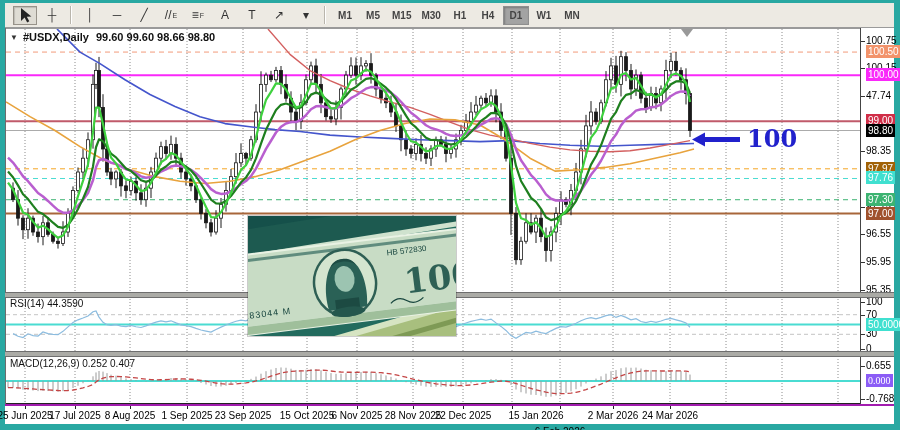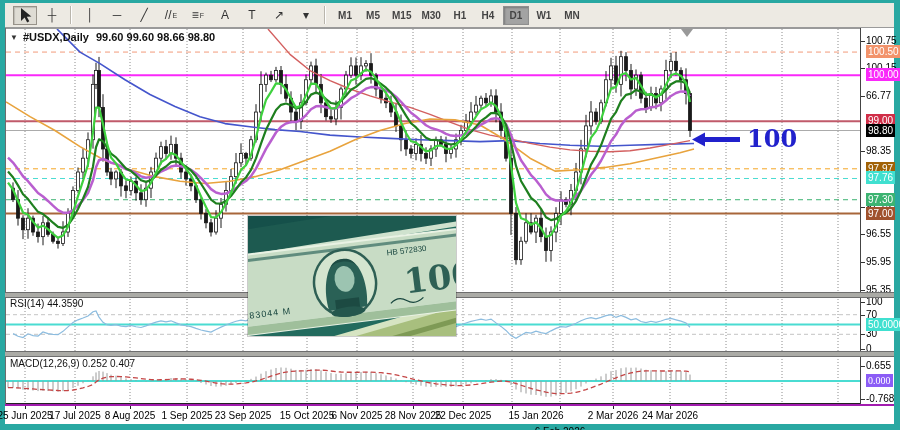--- a/index.html
+++ b/index.html
@@ -546,21 +546,21 @@
       <div class="tfbtn active">D1</div>
       <div class="tfbtn">W1</div>
       <div class="tfbtn">MN</div>
     </div>
 
   <div class="axis" id="priceAxis" style="left:861px;top:28px;width:33px;height:376px;">
       <div class="plbl" style="left: 5px; top: 6.53509px;">100.75</div>
       <div class="ptick" style="left: 0px; top: 12.5351px;"></div>
       <div class="plbl" style="left: 5px; top: 34.2193px;">100.15</div>
       <div class="ptick" style="left: 0px; top: 40.2193px;"></div>
-      <div class="plbl" style="left: 5px; top: 61.9035px;">66.77</div>
+      <div class="plbl" style="left: 5px; top: 61.9035px;">47.74</div>
       <div class="ptick" style="left: 0px; top: 67.9035px;"></div>
       <div class="plbl" style="left: 5px; top: 117.272px;">98.35</div>
       <div class="ptick" style="left: 0px; top: 123.272px;"></div>
       <div class="plbl" style="left: 5px; top: 172.64px;">97.15</div>
       <div class="ptick" style="left: 0px; top: 178.64px;"></div>
       <div class="plbl" style="left: 5px; top: 200.325px;">96.55</div>
       <div class="ptick" style="left: 0px; top: 206.325px;"></div>
       <div class="plbl" style="left: 5px; top: 228.009px;">95.95</div>
       <div class="ptick" style="left: 0px; top: 234.009px;"></div>
       <div class="plbl" style="left: 5px; top: 255.693px;">95.35</div>

